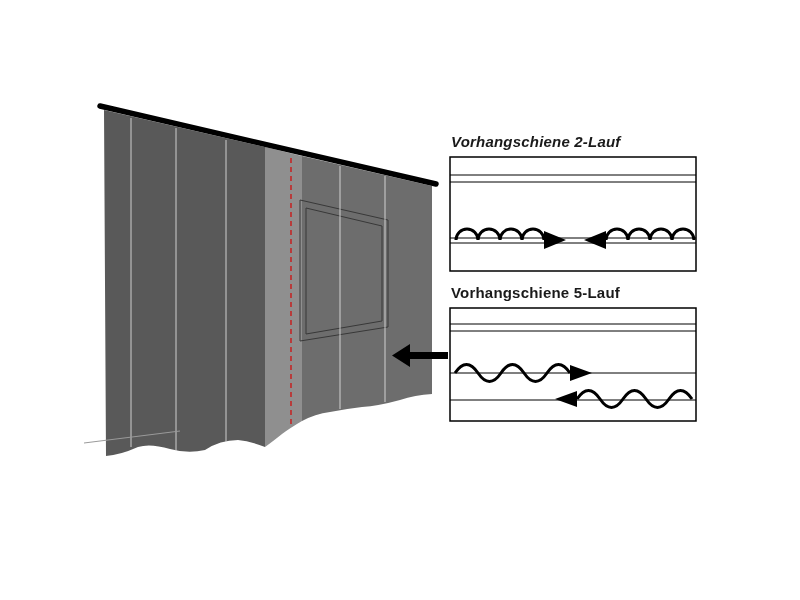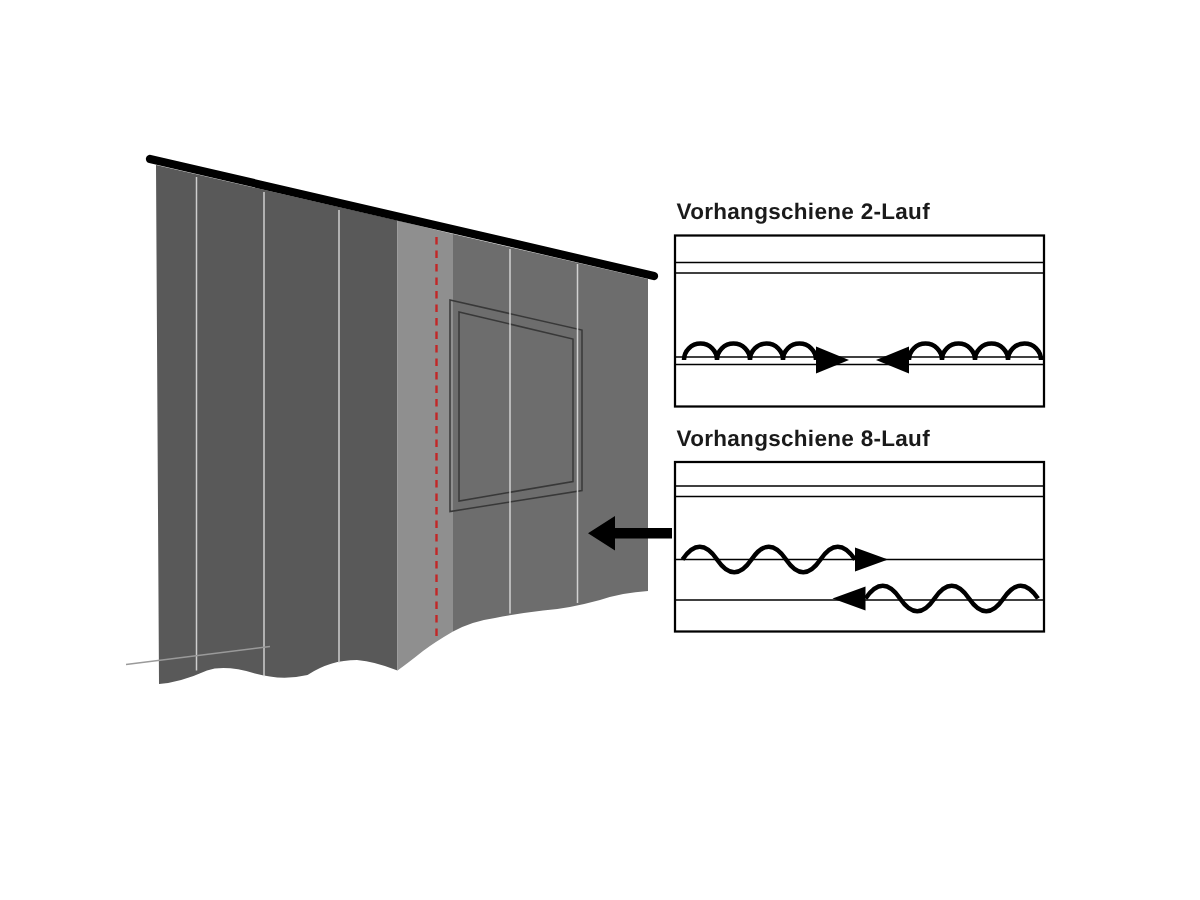--- a/index.html
+++ b/index.html
@@ -5,21 +5,21 @@
   html,body{margin:0;padding:0;background:#ffffff;}
   #stage{
     position:relative;width:800px;height:600px;background:#ffffff;
     font-family:"Liberation Sans",sans-serif;overflow:hidden;
   }
   #stage svg{position:absolute;left:0;top:0;}
   .diagram-title{
     position:absolute;left:451px;width:260px;
     font-size:15px;font-weight:bold;color:#1a1a1a;letter-spacing:0.2px;
   }
-  #title-2lauf{top:133px;}
+  #title-2lauf{top:133px;font-style:italic;}
   #title-3lauf{top:284px;}
 </style>
 </head>
 <body>
 
 <div id="stage">
 
   <svg width="800" height="600" viewBox="0 0 800 600">
 
     <g>
@@ -85,15 +85,15 @@
       <path d="M455,373 q11.5,-17 23,0 t23,0 t23,0 t23,0 t23,0" fill="none" stroke="#000000" stroke-width="3"></path>
       <polygon points="570,365 570,381 592,373" fill="#000000"></polygon>
 
       <path d="M692,399 q-11.5,-17 -23,0 t-23,0 t-23,0 t-23,0 t-23,0" fill="none" stroke="#000000" stroke-width="3"></path>
       <polygon points="577,391 577,407 555,399" fill="#000000"></polygon>
     </g>
   </svg>
 
   <div class="diagram-title" id="title-2lauf">Vorhangschiene 2-Lauf</div>
 
-  <div class="diagram-title" id="title-3lauf">Vorhangschiene 8-Lauf</div>
+  <div class="diagram-title" id="title-3lauf">Vorhangschiene 5-Lauf</div>
 
 </div>
 
 </body></html>

